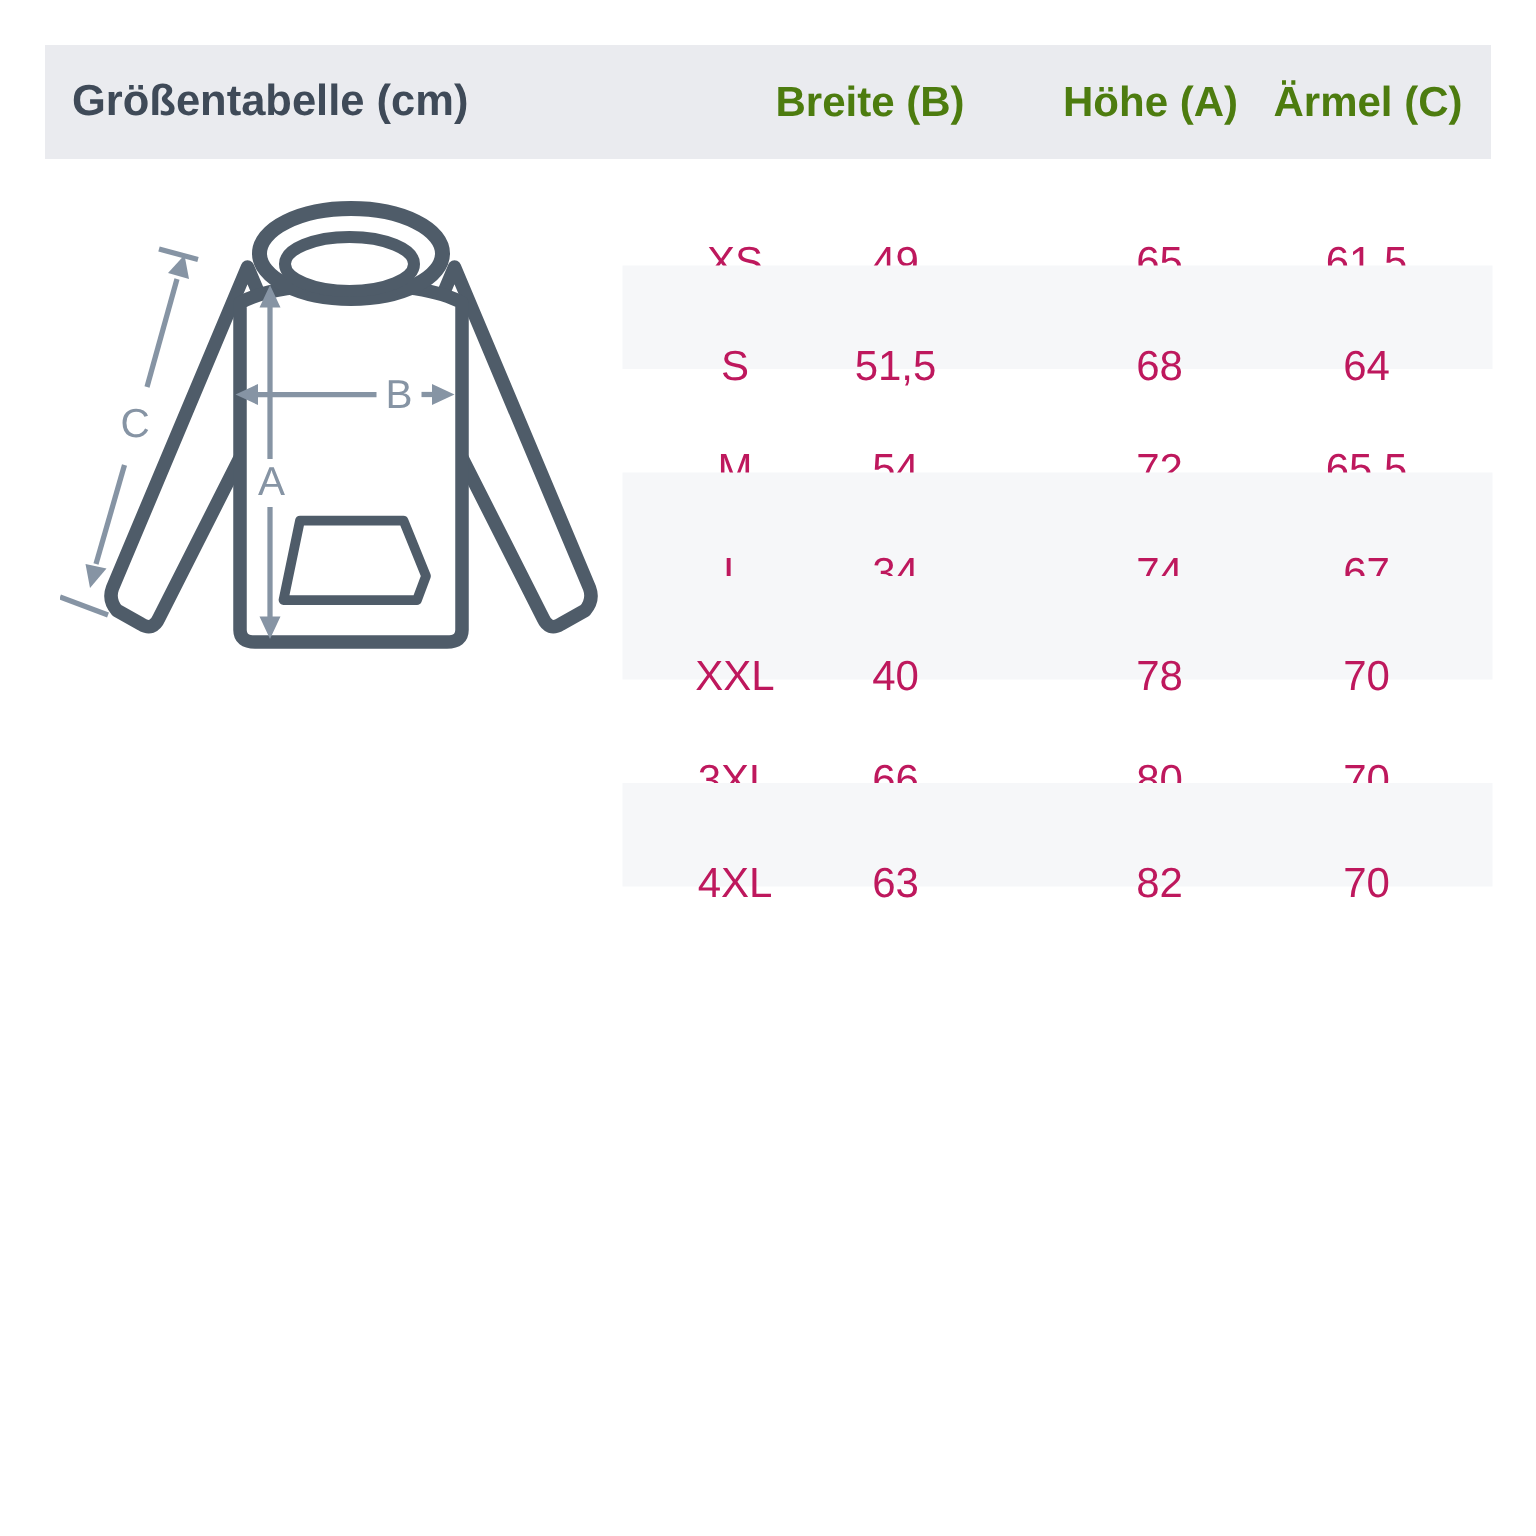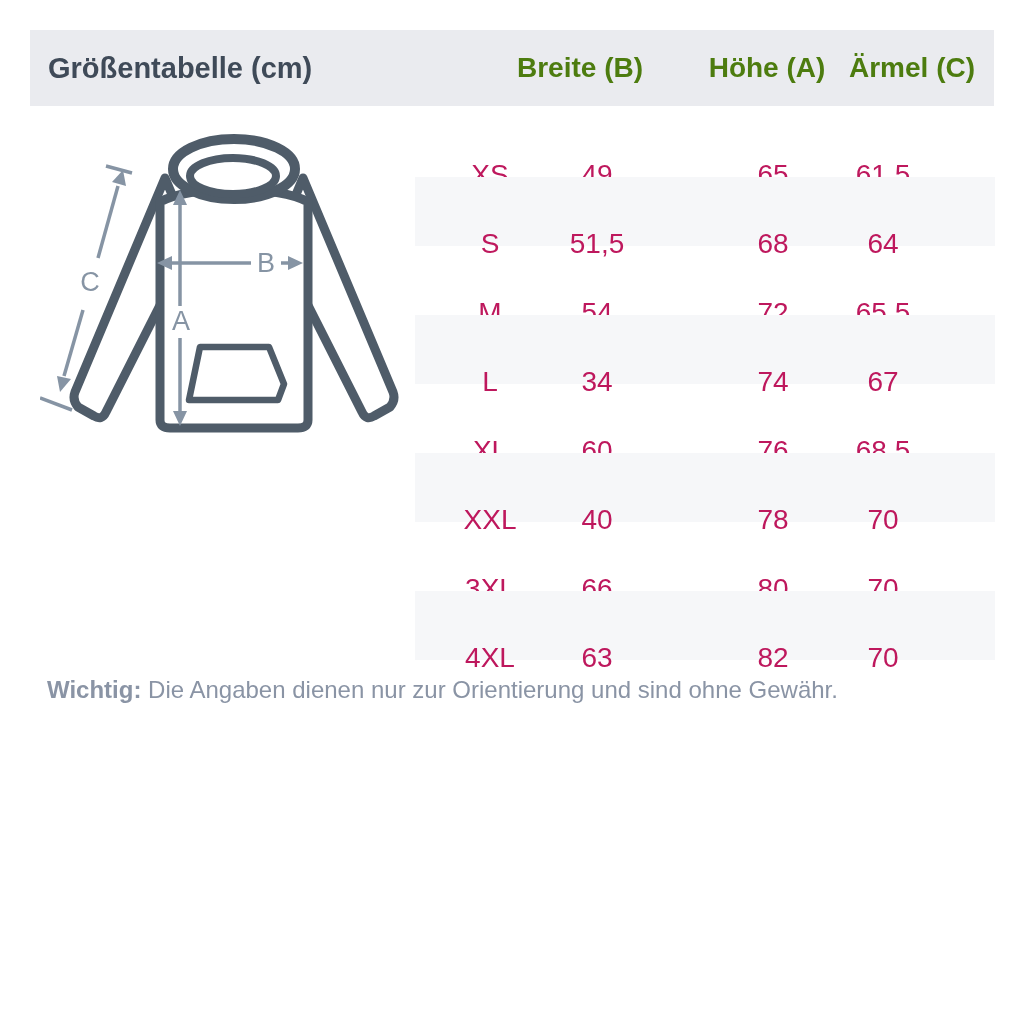--- a/index.html
+++ b/index.html
@@ -23,21 +23,21 @@
   .col-hoehe  { left:737px; }
   .col-aermel { left:882px; }
 
   .size-table { position:absolute; left:415px; top:108px; width:580px; }
   .trow { position:relative; height:69px; }
   .trow.alt { background:#f6f7f9; }
   .cell {
     position:absolute; top:50%; transform:translate(-50%,-50%);
     font-size:28px; color:#be185d; white-space:nowrap;margin-top:32px;
   }
-  .c0 { left:75px; } .c1 { left:182px; } .c2 { left:358px; } .c3 { left:468px; }
+  .c0 { left:75px; } .c1 { left:182px; } .c2 { left:358px; } .c3 { left:496px; }
 
   .diagram { position:absolute; left:40px; top:130px; width:370px; height:330px; }
   .dim-label { font-size:27px; fill:#8694a4; }
 
   .footer {
     position:absolute; left:47px; top:668px; width:930px;
     font-size:24px; line-height:43px; color:#8a94a5;
   }
   .footer b { font-weight:bold; color:#8a94a5; }
 </style>
@@ -114,26 +114,20 @@
       <span class="cell c1">54</span>
       <span class="cell c2">72</span>
       <span class="cell c3">65,5</span>
     </div>
     <div class="trow alt">
       <span class="cell c0">L</span>
       <span class="cell c1">34</span>
       <span class="cell c2">74</span>
       <span class="cell c3">67</span>
     </div>
-    <div class="trow">
-      <span class="cell c0">XL</span>
-      <span class="cell c1">60</span>
-      <span class="cell c2">76</span>
-      <span class="cell c3">68,5</span>
-    </div>
     <div class="trow alt">
       <span class="cell c0">XXL</span>
       <span class="cell c1">40</span>
       <span class="cell c2">78</span>
       <span class="cell c3">70</span>
     </div>
     <div class="trow">
       <span class="cell c0">3XL</span>
       <span class="cell c1">66</span>
       <span class="cell c2">80</span>
@@ -141,14 +135,13 @@
     </div>
     <div class="trow alt">
       <span class="cell c0">4XL</span>
       <span class="cell c1">63</span>
       <span class="cell c2">82</span>
       <span class="cell c3">70</span>
     </div>
   </div>
 
 <div class="footer">
-  <div><b>Wichtig:</b><span> Die Angaben dienen nur zur Orientierung und sind ohne Gewähr.</span></div>
 </div>
 
 </body></html>

